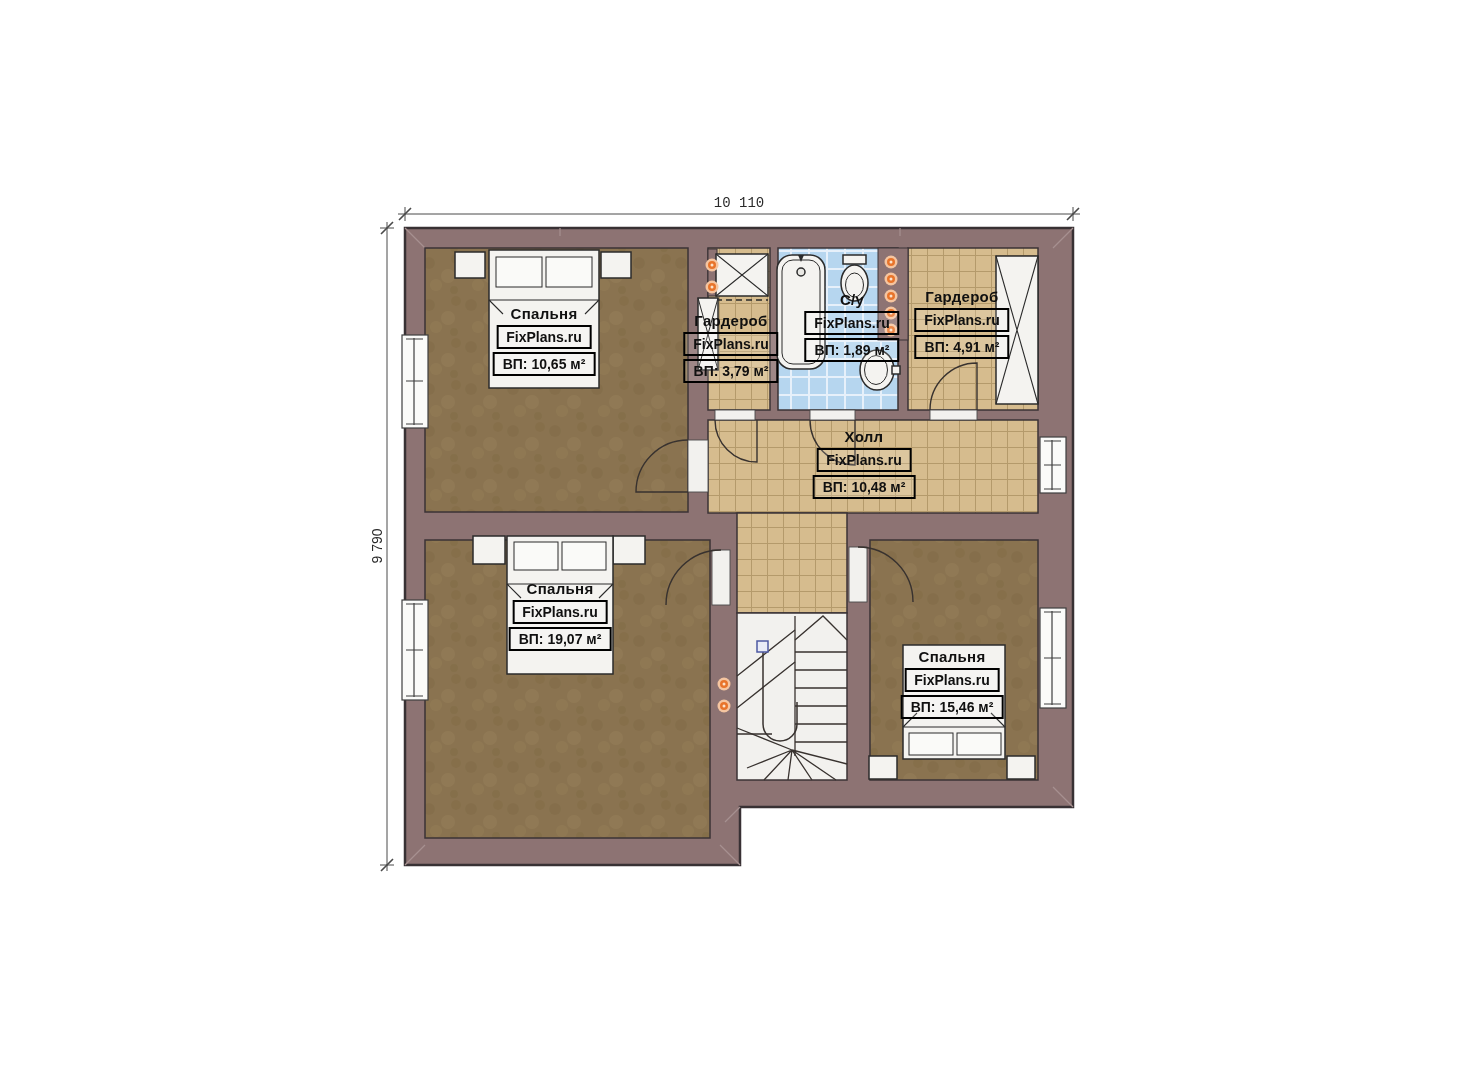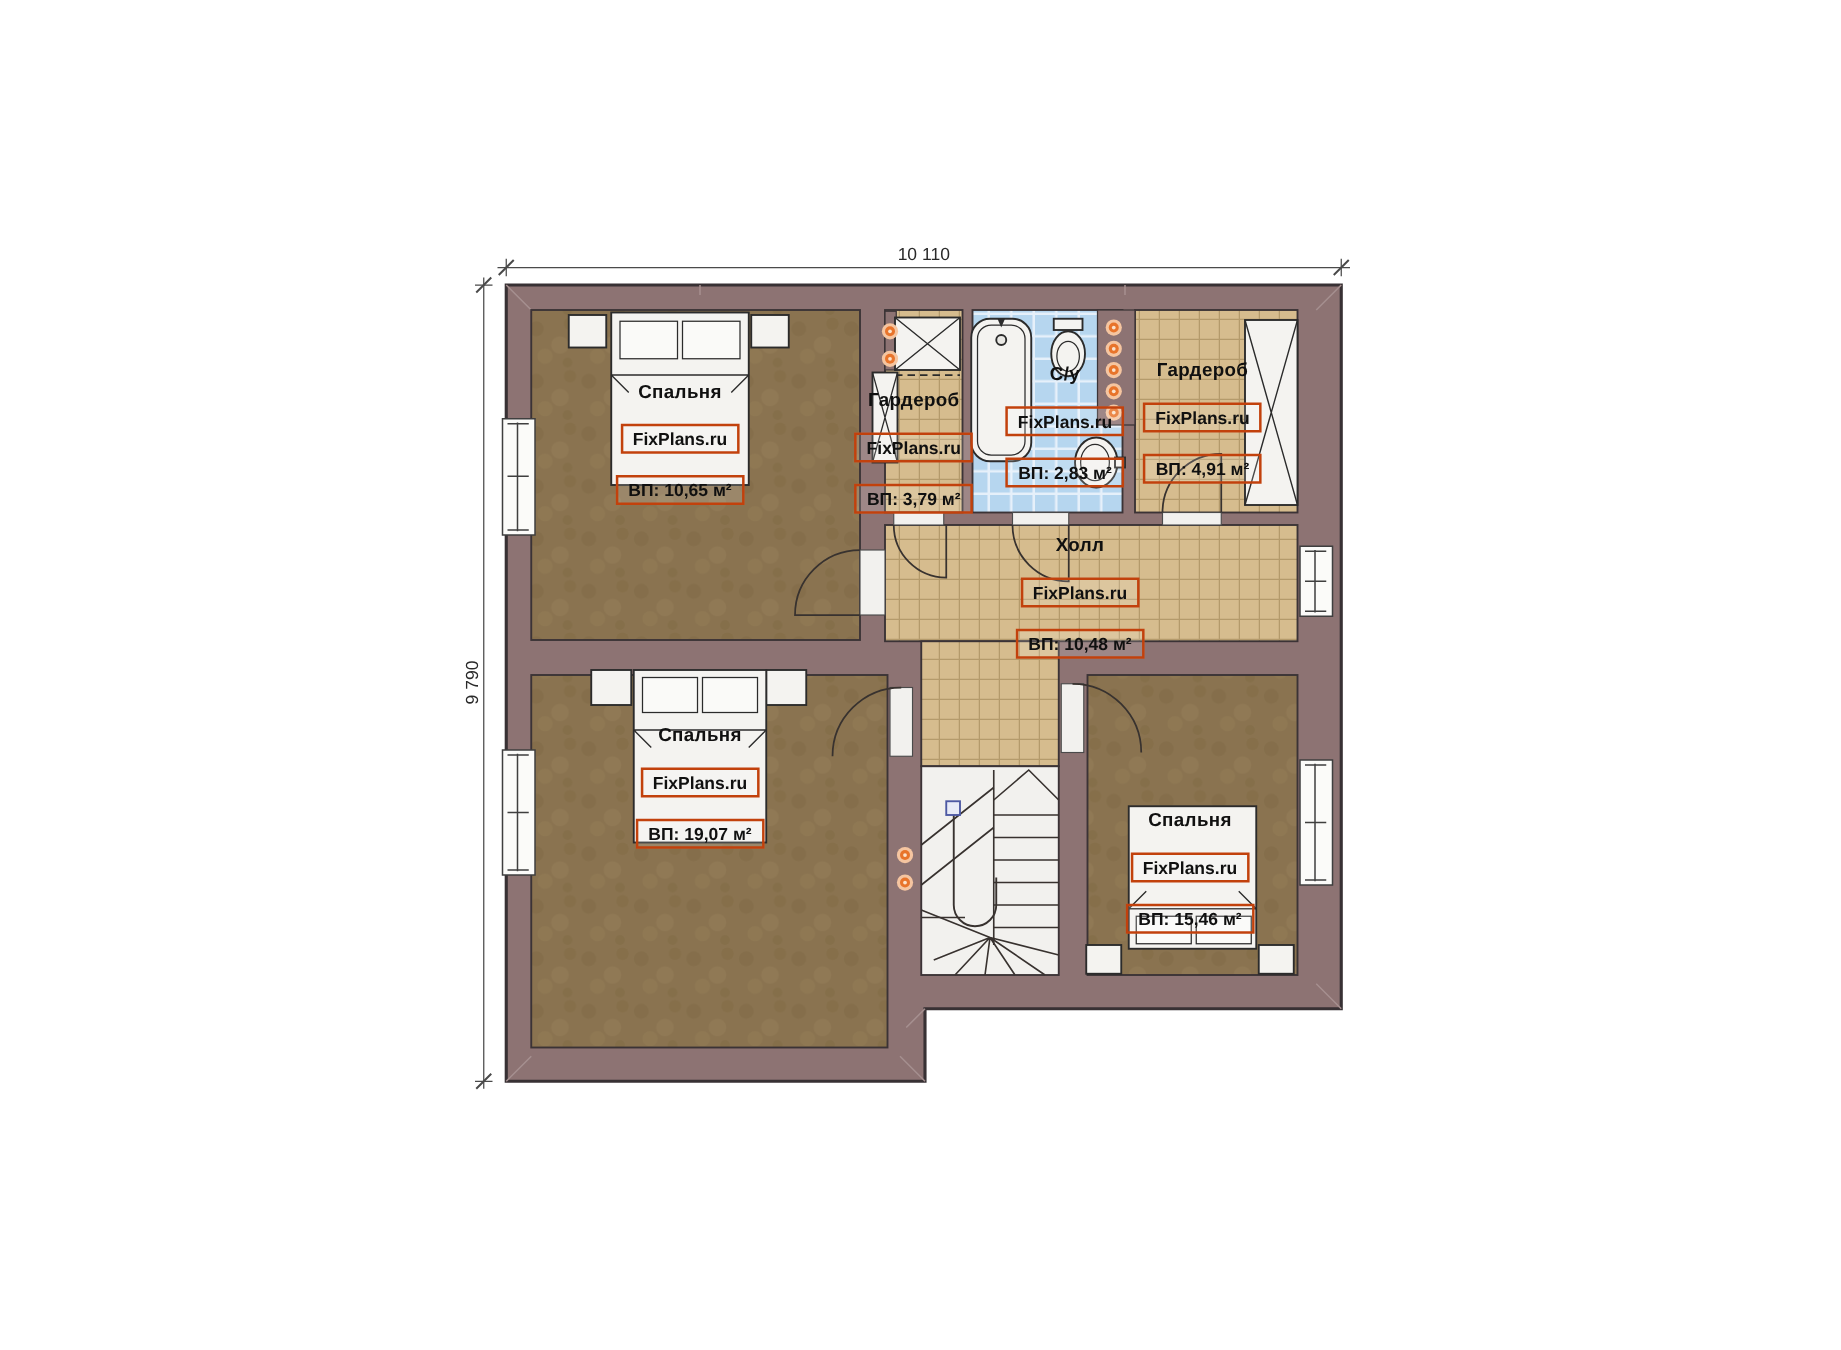--- a/index.html
+++ b/index.html
@@ -2,24 +2,24 @@
 <html><head>
 <meta charset="utf-8">
 <style>
   html,body{margin:0;padding:0;background:#ffffff;}
   body{width:1473px;height:1080px;position:relative;overflow:hidden;
        font-family:"Liberation Sans",sans-serif;}
   #plan-svg{position:absolute;left:0;top:0;}
   .room-label{position:absolute;transform:translateX(-50%);display:flex;
       flex-direction:column;align-items:center;color:#101010;text-align:center;z-index:5;}
   .rl-title{font-size:15px;font-weight:bold;letter-spacing:.3px;line-height:17px;}
-  .rl-box{border:2px solid #c2410c;padding:1px 8px;font-size:14px;font-weight:bold;
-      margin-top:17px;background:rgba(255,255,255,0.15);white-space:nowrap;line-height:18px;}
+  .rl-box{border:2px solid #000000;padding:1px 8px;font-size:14px;font-weight:bold;
+      margin-top:3px;background:rgba(255,255,255,0.15);white-space:nowrap;line-height:18px;}
   .dim-label{position:absolute;font-size:14px;color:#2a2a2a;z-index:4;white-space:nowrap;}
-  #dim-width{transform:translateX(-50%);}
+  #dim-width{transform:translateX(-50%);font-family:Liberation Mono, monospace;}
   #dim-height{transform:translate(-50%,-50%) rotate(-90deg);}
 </style>
 </head>
 <body>
 
 <svg id="plan-svg" width="1473" height="1080" viewBox="0 0 1473 1080">
   <defs>
     <pattern id="wood" width="42" height="42" patternUnits="userSpaceOnUse">
       <rect width="42" height="42" fill="#8a7350"></rect>
       <circle cx="9" cy="11" r="6" fill="#7f6a45" opacity="0.5"></circle>
@@ -238,21 +238,21 @@
 
 <div class="room-label" style="left:731px;top:312px;">
   <div class="rl-title">Гардероб</div>
   <div class="rl-box">FixPlans.ru</div>
   <div class="rl-box">ВП: 3,79 м²</div>
 </div>
 
 <div class="room-label" style="left:852px;top:291px;">
   <div class="rl-title">С/у</div>
   <div class="rl-box">FixPlans.ru</div>
-  <div class="rl-box">ВП: 2,83 м²</div>
+  <div class="rl-box">ВП: 1,89 м²</div>
 </div>
 
 <div class="room-label" style="left:962px;top:288px;">
   <div class="rl-title">Гардероб</div>
   <div class="rl-box">FixPlans.ru</div>
   <div class="rl-box">ВП: 4,91 м²</div>
 </div>
 
 <div class="room-label" style="left:864px;top:428px;justify-content:space-between;">
   <div class="rl-title">Холл</div>

